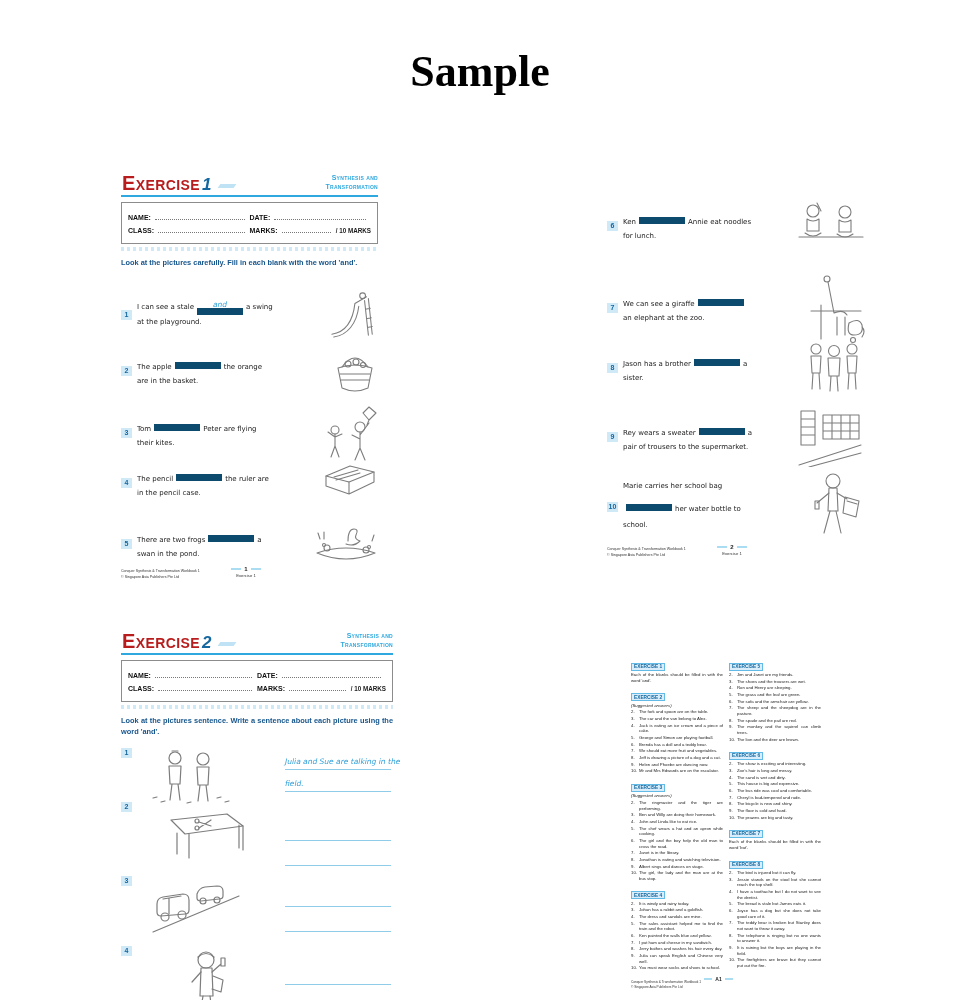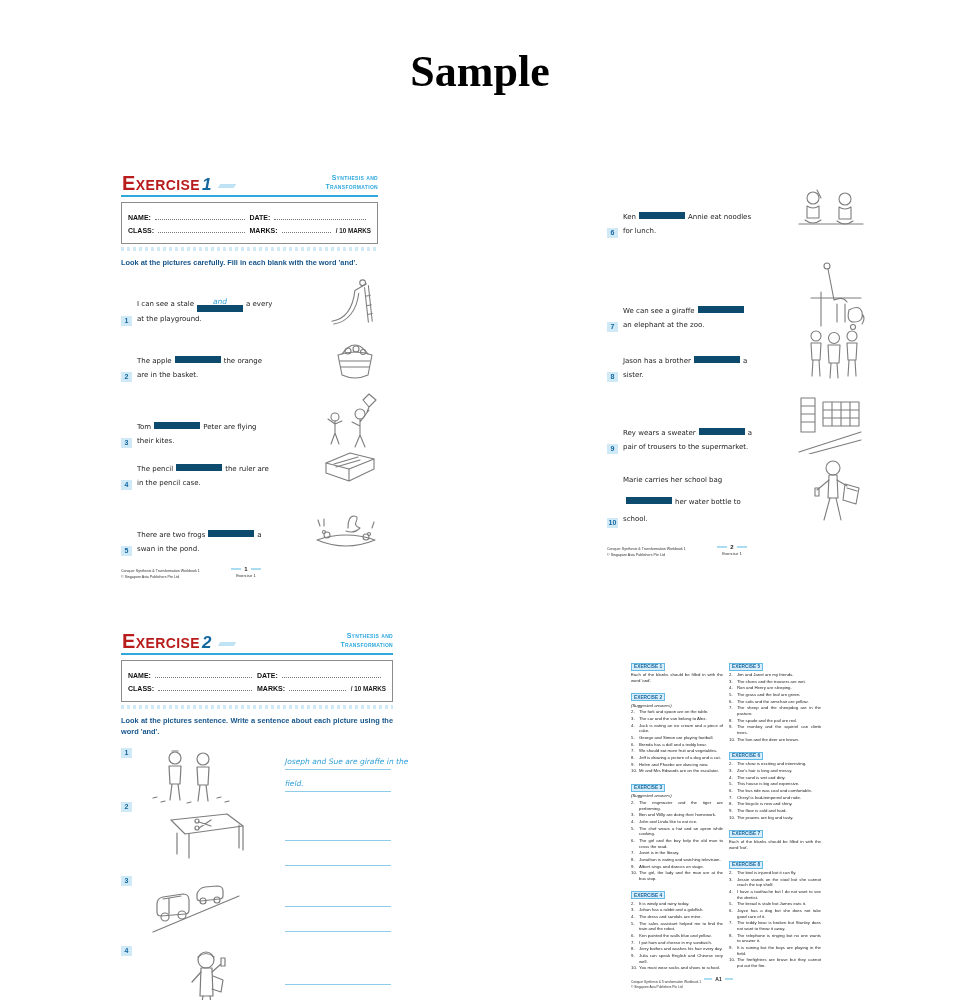--- a/index.html
+++ b/index.html
@@ -28,21 +28,21 @@
   .frow{display:flex;margin:4px 0 3px;}
   .ffield{display:flex;flex:1;align-items:flex-end;min-width:0;}
   .flabel{font-weight:bold;font-size:7px;color:#111;white-space:nowrap;}
   .fdots{flex:1;border-bottom:1px dotted #777;height:7px;margin:0 5px 1px 4px;}
   .fsuffix{font-weight:bold;font-size:6.3px;white-space:nowrap;}
   .diamonds{height:4px;margin-top:3px;background:repeating-linear-gradient(90deg,#cfe9f7 0 3px,transparent 3px 6px);}
 
   .instr{margin-top:7px;font-size:7.4px;font-weight:bold;color:#17568c;line-height:1.45;text-align:justify;}
 
   
-  .q{position:absolute;left:0;right:0;display:flex;align-items:flex-end;}
+  .q{position:absolute;left:0;right:0;display:flex;align-items:center;margin-top:13px;}
   .qnum{flex:none;min-width:9px;height:10px;padding:0 1px;background:#cfe9f7;color:#14679f;
         font-weight:bold;font-size:7px;text-align:center;line-height:10px;margin-right:5px;margin-top:2px;}
   .qtext{flex:1;font-family:"DejaVu Sans",sans-serif;font-size:7px;color:#222;line-height:2;}
   .blank{display:inline-block;width:46px;border-bottom:7px solid #0c4a6e;height:9px;margin:0 3px;
          text-align:center;vertical-align:baseline;}
   .hand{font-family:"DejaVu Sans",sans-serif;font-style:italic;color:#2f9fd8;font-size:7.5px;position:relative;top:-2px;}
   .illus{flex:none;margin-left:4px;stroke:#7d7d7d;fill:none;stroke-width:1.1;stroke-linecap:round;stroke-linejoin:round;}
 
   
   .pfoot-left{position:absolute;font-size:3.6px;color:#333;line-height:1.5;}
@@ -108,21 +108,21 @@
           <span class="fsuffix">/ 10 MARKS</span>
         </span>
     </div>
   </div>
   <div class="diamonds"></div>
   <div class="instr">Look at the pictures carefully. Fill in each blank with the word 'and'.</div>
 
   <div class="q" style="top:104px">
     <span class="qnum">1</span>
     <div class="qtext">
-      <span>I can see a stale</span><span class="blank"><span class="hand">and</span></span><span>a every</span><br>
+      <span>I can see a stale</span><span class="blank"><span class="hand">and</span></span><span>a swing</span><br>
       <span>at the playground.</span>
     </div>
     <svg class="illus" width="50" height="50" viewBox="0 0 52 50">
         <path d="M4 46 C18 44 26 32 28 14 L40 7"></path>
         <path d="M6 49 C20 47 30 35 32 17"></path>
         <path d="M42 9 L46 46 M38 11 L42 47 M39 20 L44 19 M40 30 L45 29 M41 39 L46 38"></path>
         <circle cx="36" cy="6" r="3"></circle>
       </svg>
   </div>
 
@@ -333,21 +333,21 @@
   <svg class="cillus" style="left:26px;top:118px" width="88" height="58" viewBox="0 0 88 58">
       <circle cx="28" cy="10" r="6"></circle>
       <path d="M25 3 L31 3"></path>
       <path d="M22 18 H34 L33 36 H23 Z M25 36 L23 52 M31 36 L33 52"></path>
       <circle cx="56" cy="11" r="6"></circle>
       <path d="M50 19 H62 L61 37 H51 Z M53 37 L51 53 M59 37 L61 53"></path>
       <path d="M6 50 L10 49 M14 54 L18 53 M70 50 L74 49 M78 54 L82 53 M40 55 L44 54"></path>
     </svg>
   <div class="azone" style="left:164px;top:118px">
     <div class="ansline">
-        <span class="hand">Joseph and Sue are giraffe in the</span>
+        <span class="hand">Julia and Sue are talking in the</span>
       </div>
     <div class="ansline">
         <span class="hand">field.</span>
       </div>
   </div>
 
   <span class="cnum" style="left:0;top:172px">2</span>
   <svg class="cillus" style="left:42px;top:176px" width="88" height="58" viewBox="0 0 88 58">
       <path d="M8 14 L64 8 L80 20 L22 28 Z"></path>
       <path d="M14 27 V48 M76 19 V42 M26 28 V52 M80 20 V44"></path>

